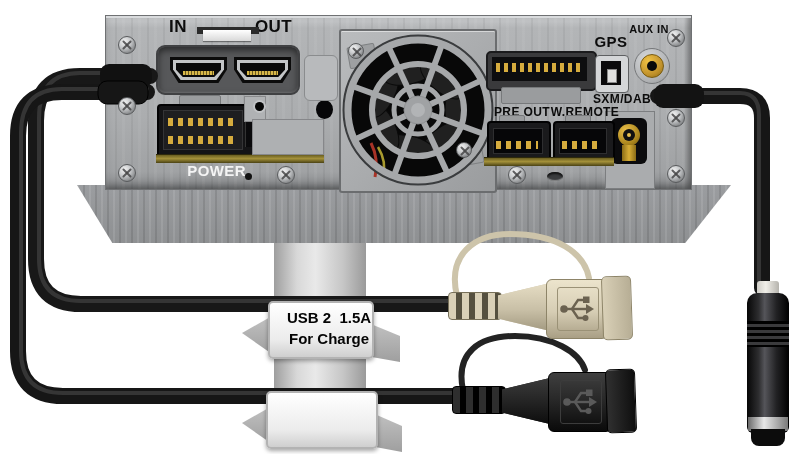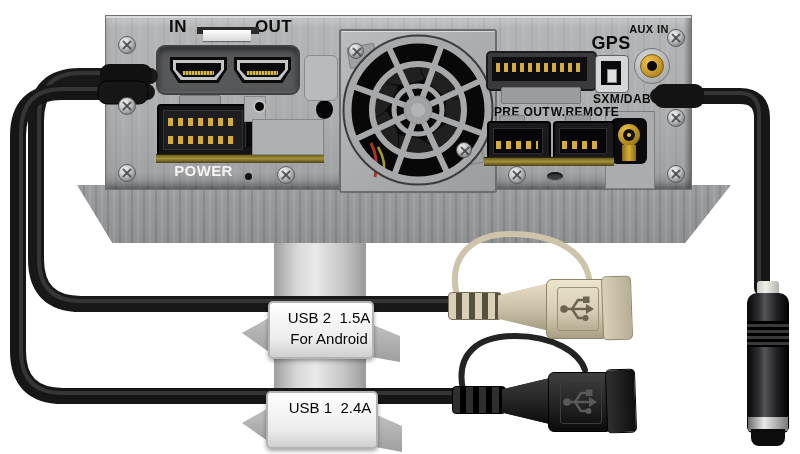--- a/index.html
+++ b/index.html
@@ -17,21 +17,21 @@
     background:linear-gradient(90deg,#9e9e9e,#d8d8d8 25%,#e9e9e9 45%,#c6c6c6 75%,#9a9a9a);}
   .fold{z-index:2;background:linear-gradient(180deg,#c2c2c2,#9f9f9f);}
   
   .panel{left:105px;top:15px;width:585px;height:173px;z-index:3;
     background:
       repeating-linear-gradient(90deg,rgba(255,255,255,.05) 0 3px,rgba(0,0,0,0) 3px 9px,rgba(0,0,0,.05) 9px 11px,rgba(0,0,0,0) 11px 16px),
       linear-gradient(180deg,#c9cbcd 0,#b3b5b7 7%,#abadaf 58%,#a0a2a4 90%,#86888a 100%);
     border:1px solid #6f7173;
     box-shadow:inset 0 2px 0 #d9dbdd,inset -4px 0 5px rgba(0,0,0,.25),inset 0 -5px 6px rgba(0,0,0,.22);}
   .p-label{font-weight:bold;color:#0c0c0c;text-align:center;letter-spacing:.4px;line-height:1.1;}
-  .wlabel{color:#f4f4f4 !important;}
+  .wlabel{color:#f4f4f4 !important;text-align:right;}
   
   .recess{background:#57585a;border:2px solid #404143;border-radius:9px;
     box-shadow:inset 0 3px 7px rgba(0,0,0,.55),inset 0 -1px 2px rgba(255,255,255,.18);}
   .hdmi-l{clip-path:polygon(0 0,100% 0,100% 48%,85% 100%,15% 100%,0 48%);}
   
   .screw{width:16px;height:16px;border-radius:50%;z-index:6;
     background:radial-gradient(circle at 35% 30%,#f4f4f4,#c7c9cb 40%,#8e9092 72%,#6a6c6e);
     border:1px solid #595b5d;}
   .screw::before,.screw::after{content:"";position:absolute;left:2px;top:7px;width:12px;height:2px;
     background:rgba(70,70,72,.85);border-radius:1px;}
@@ -39,21 +39,21 @@
   
   .blackconn{background:#17171a;border:2px solid #020203;border-radius:4px;}
   .tab{background:#9a9c9e;border:1px solid #77797b;border-radius:2px;}
   .goldstrip{background:linear-gradient(180deg,#6a5e20,#a4913a 45%,#4a4214);border-top:1px solid #2e290c;}
   .pins{background:repeating-linear-gradient(90deg,#d6ac3e 0 5px,rgba(0,0,0,0) 5px 10px);}
   
   .tag{z-index:7;background:linear-gradient(180deg,#ffffff,#ececec 68%,#cfcfcf);
     border:2px solid #b3b3b3;border-radius:5px;
     box-shadow:0 2px 4px rgba(0,0,0,.35),inset 0 1px 0 #fff;
     text-align:center;padding-top:4px;}
-  .tag div{white-space:pre;font-weight:normal;font-size:15px;color:#050505;line-height:21px;padding-left:16px;}
+  .tag div{white-space:pre;font-weight:bold;font-size:15px;color:#050505;line-height:21px;padding-left:16px;}
   
   .usb-neck{clip-path:polygon(0 26%,100% 0,100% 100%,0 74%);}
   .groove-dark{background-image:repeating-linear-gradient(70deg,rgba(0,0,0,0) 0 9px,rgba(50,45,30,.45) 9px 12px);}
   .groove-light{background-image:repeating-linear-gradient(70deg,rgba(0,0,0,0) 0 9px,rgba(255,255,255,.10) 9px 12px);}
 </style>
 </head>
 <body>
 
 <div id="stage">
 
@@ -139,21 +139,21 @@
         <circle cx="77" cy="79" r="7" fill="#b2b4b6"></circle>
       </svg>
     </div>
 
     <div class="abs" style="left:380px;top:35px;width:107px;height:36px;background:#3a3a3c;border:2px solid #1b1b1d;border-radius:5px;">
       <div class="abs" style="left:4px;top:4px;width:95px;height:24px;background:#0d0d0f;"></div>
       <div class="abs" style="left:8px;top:10px;width:87px;height:9px;background:repeating-linear-gradient(90deg,#d6ac3e 0 4px,#0d0d0f 4px 8px);"></div>
     </div>
     <div class="abs tab" style="left:395px;top:71px;width:78px;height:15px;"></div>
 
-    <div class="abs p-label" style="left:484px;top:18px;width:42px;font-size:18px;">GPS</div>
+    <div class="abs p-label" style="left:484px;top:18px;width:42px;font-size:15px;">GPS</div>
     <div class="abs" style="left:489px;top:39px;width:32px;height:36px;background:#d4d6d8;border:1px solid #5e6062;border-radius:4px;">
       <div class="abs" style="left:5px;top:5px;width:20px;height:24px;background:#0a0a0c;">
         <div class="abs" style="left:6px;top:8px;width:8px;height:12px;background:#e0e0e0;border:1px solid #8a8a8a;"></div>
       </div>
     </div>
 
     <div class="abs p-label" style="left:512px;top:7px;width:62px;font-size:11px;">AUX IN</div>
     <div class="abs" style="left:528px;top:32px;width:34px;height:34px;border-radius:50%;background:radial-gradient(circle at 38% 32%,#d8dadc,#aeb0b2 70%,#8e9092);border:1px solid #76787a;">
       <div class="abs" style="left:5px;top:5px;width:22px;height:22px;border-radius:50%;background:radial-gradient(circle at 35% 30%,#f2c445,#c1922c 62%,#8a6a14);border:1px solid #7a5c10;">
         <div class="abs" style="left:6px;top:6px;width:10px;height:10px;border-radius:50%;background:#0a0a0a;"></div>
@@ -254,19 +254,18 @@
 
   <div class="abs" style="left:757px;top:281px;width:22px;height:15px;z-index:5;background:linear-gradient(90deg,#cfcdc7,#f0eee8 40%,#b5b3ad);border-radius:3px;"></div>
   <div class="abs" style="left:747px;top:293px;width:42px;height:140px;z-index:5;background:linear-gradient(90deg,#060606,#2e2e30 28%,#55555a 42%,#222224 70%,#000);border-radius:10px 10px 6px 6px;">
     <div class="abs" style="left:0;top:28px;width:100%;height:26px;background:repeating-linear-gradient(180deg,#000 0 3px,#3a3a3c 3px 6px);"></div>
   </div>
   <div class="abs" style="left:748px;top:417px;width:40px;height:14px;z-index:5;background:linear-gradient(90deg,#6a6a6a,#e8e8e8 40%,#7a7a7a);"></div>
   <div class="abs" style="left:751px;top:429px;width:34px;height:17px;z-index:5;background:#0c0c0c;border-radius:0 0 8px 8px;"></div>
 
   <div class="abs tag" style="left:268px;top:301px;width:102px;height:50px;">
     <div>USB 2  1.5A</div>
-    <div>For Android</div>
+    <div>For Charge</div>
   </div>
   <div class="abs tag" style="left:266px;top:391px;width:108px;height:50px;">
-    <div>USB 1  2.4A</div>
   </div>
 
 </div>
 
 </body></html>

